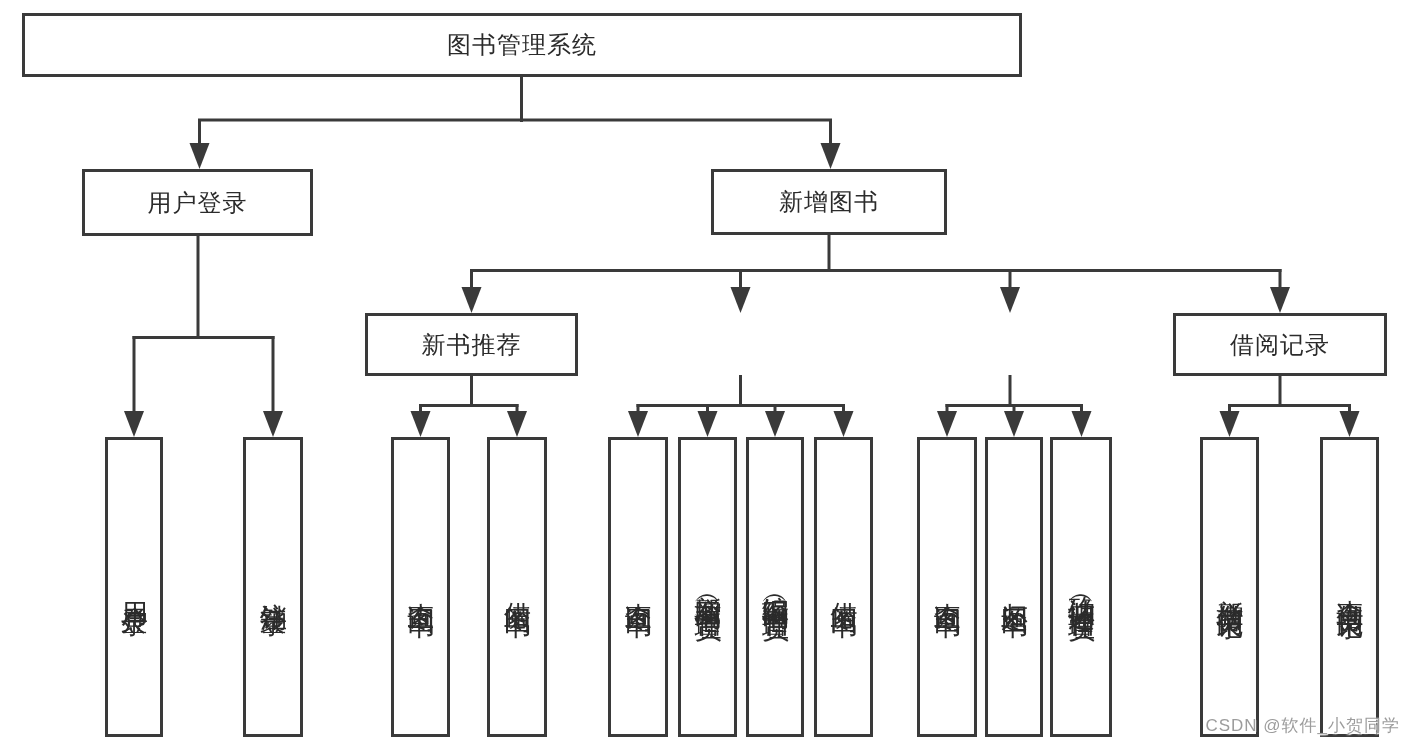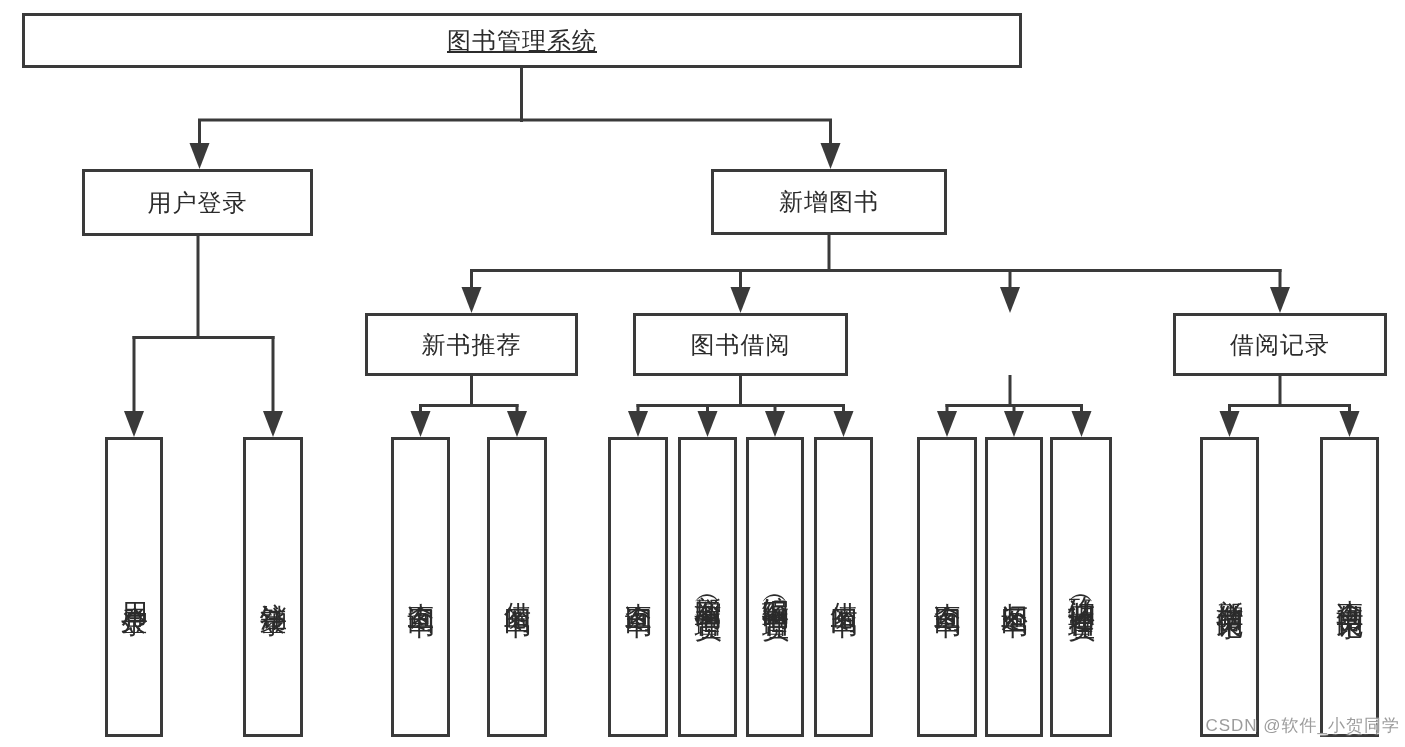--- a/index.html
+++ b/index.html
@@ -34,21 +34,21 @@
   }
   .leaf{
     writing-mode:vertical-rl;
     text-orientation:mixed;
     font-size:27px;
     letter-spacing:3px;
     white-space:normal;
     line-height:1;
   }
   
-  .root   {left:22px;  top:13px;  width:1000px; height:55px;text-decoration:underline;}
+  .root   {left:22px;  top:13px;  width:1000px; height:64px;}
   .n2a    {left:82px;  top:169px; width:231px;  height:67px;}
   .n2b    {left:711px; top:169px; width:236px;  height:66px;}
   .n3a    {left:365px; top:313px; width:213px;  height:63px;}
   .n3b    {left:633px; top:313px; width:215px;  height:63px;}
   .n3c    {left:903px; top:313px; width:214px;  height:63px;}
   .n3d    {left:1173px;top:313px; width:214px;  height:63px;}
   .L1a{left:105px;  top:437px; width:58px; height:300px;}
   .L1b{left:243px;  top:437px; width:60px; height:300px;}
   .L2a{left:391px;  top:437px; width:59px; height:300px;}
   .L2b{left:487px;  top:437px; width:60px; height:300px;}
@@ -148,21 +148,20 @@
       <polygon points="1339.5,411 1359.5,411 1349.5,437"></polygon>
     </g>
   </svg>
 
   <div class="node root">图书管理系统</div>
 
   <div class="node n2a">用户登录</div>
   <div class="node n2b">新增图书</div>
 
   <div class="node n3a">新书推荐</div>
-  <div class="node n3b">图书借阅</div>
   <div class="node n3d">借阅记录</div>
 
   <div class="node leaf L1a">用户登录</div>
   <div class="node leaf L1b">注销登录</div>
 
   <div class="node leaf L2a">查询图书</div>
   <div class="node leaf L2b">借阅图书</div>
 
   <div class="node leaf L3a">查询图书</div>
   <div class="node leaf L3b">新增图书（管理员）</div>

